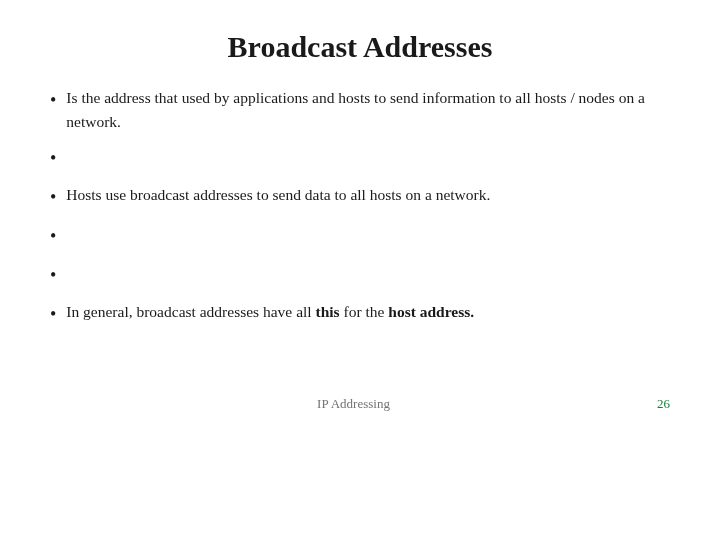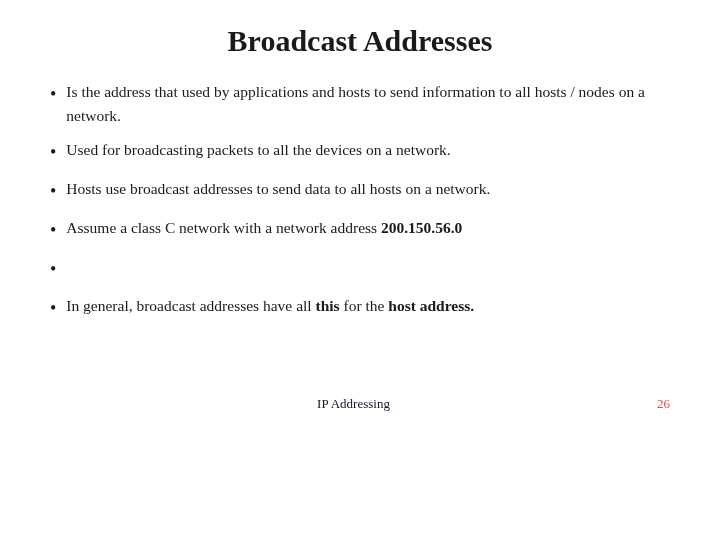--- a/index.html
+++ b/index.html
@@ -13,21 +13,21 @@
       height: 540px;
       background: #ffffff;
       font-family: 'Times New Roman', Times, serif;
       overflow: hidden;
       position: relative;
     }
 
     .slide-container {
       width: 720px;
       height: 452px;
-      padding: 24px 50px 40px 50px;
+      padding: 30px 50px 40px 50px;
       display: flex;
       flex-direction: column;
     }
 
     .slide-title {
       text-align: center;
       font-size: 30px;
       font-weight: bold;
       color: #1a1a1a;
       margin-bottom: 22px;
@@ -70,65 +70,59 @@
       display: flex;
       justify-content: space-between;
       align-items: center;
       margin-top: auto;
       padding-top: 10px;
       border-top: none;
     }
 
     .footer-title {
       font-size: 13px;
-      color: #0f172a;
+      color: #737373;
       text-align: center;
       flex: 1;
     }
 
     .footer-page {
       font-size: 13px;
-      color: #ef4444;
+      color: #15803d;
       font-weight: normal;
     }
   </style>
 </head>
 <body>
 
 <div class="slide-container">
   <h1 class="slide-title">Broadcast Addresses</h1>
 
   <ul class="bullet-list">
 
     <li class="bullet-item">
       <span class="bullet-dot">•</span>
       <span class="bullet-text">
         Is the address that used by applications and hosts to send information to all hosts / nodes on a network.
       </span>
     </li>
 
     <li class="bullet-item">
       <span class="bullet-dot">•</span>
-      <span class="bullet-text">
-        Used for broadcasting packets to all the devices on a network.
-      </span>
     </li>
 
     <li class="bullet-item">
       <span class="bullet-dot">•</span>
       <span class="bullet-text">
         Hosts use broadcast addresses to send data to all hosts on a network.
       </span>
     </li>
 
     <li class="bullet-item">
       <span class="bullet-dot">•</span>
-      <span class="bullet-text">
-        Assume a class C network with a network address <span class="bold-text">200.150.56.0</span>
-      </span>
     </li>
 
     <li class="bullet-item">
       <span class="bullet-dot">•</span>
     </li>
 
     <li class="bullet-item">
       <span class="bullet-dot">•</span>
       <span class="bullet-text">
         In general, broadcast addresses have all <span class="bold-text">this</span> for the <span class="bold-text">host address.</span>

